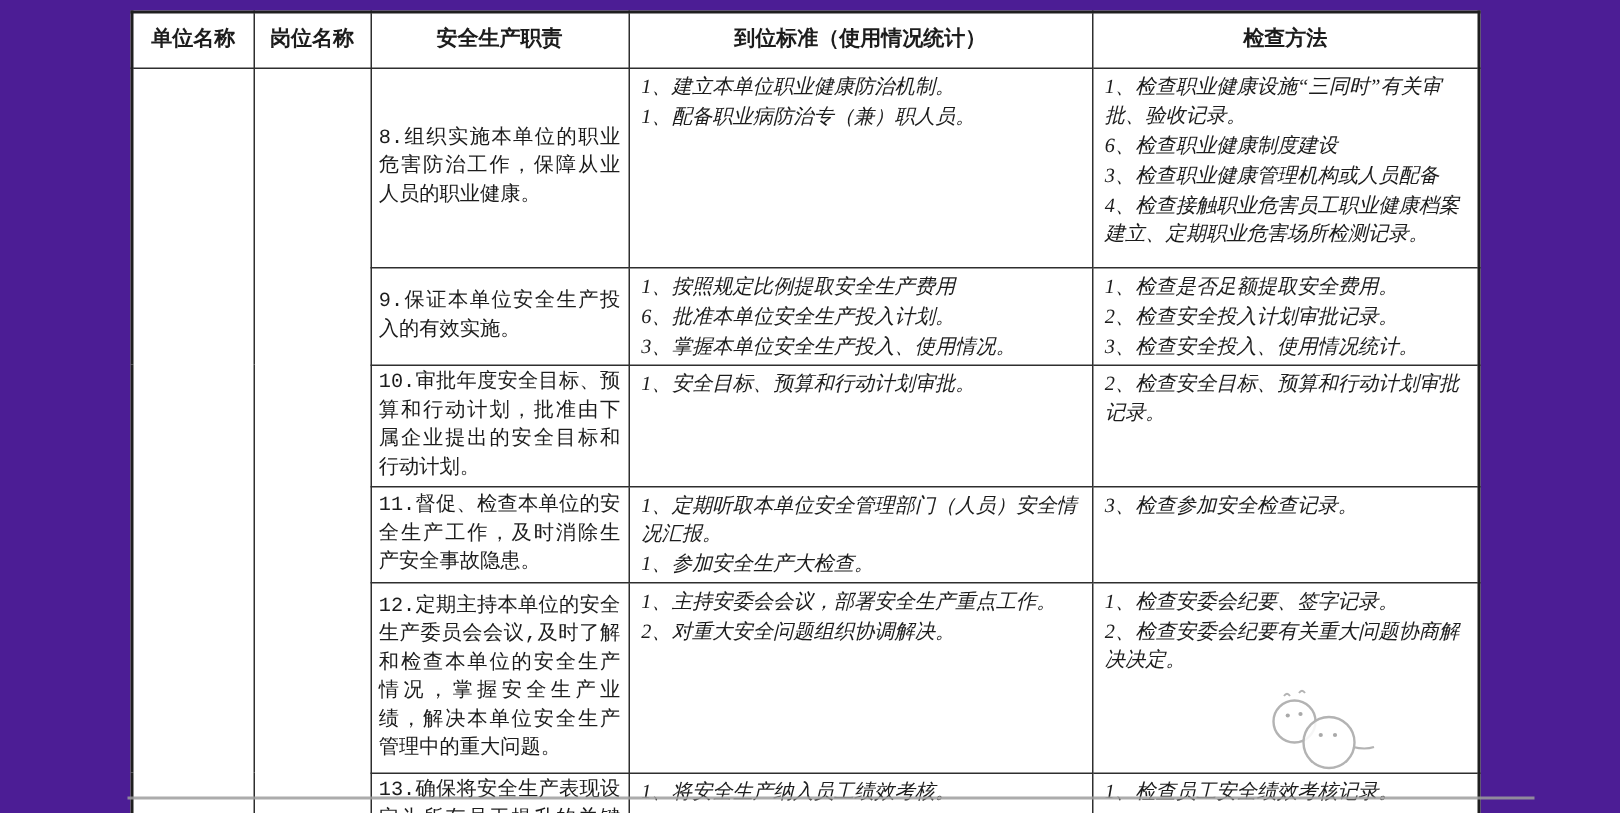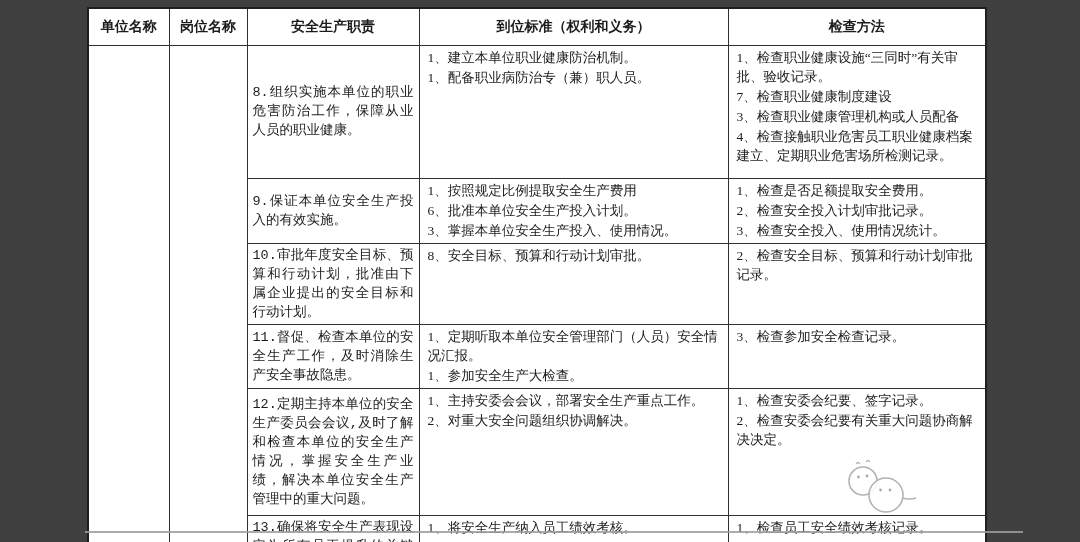--- a/index.html
+++ b/index.html
@@ -11,21 +11,21 @@
     width: 1080px;
     height: 542px;
     overflow: hidden;
     position: relative;
     font-family: "Liberation Serif", "DejaVu Serif", serif;
     color: #1c1c1c;
   }
   .page {
     position: absolute;
     inset: 0;
-    background: #404040;
+    background: #4c1d95;
   }
   table.doc-table {
     position: absolute;
     left: 87px;
     top: 7px;
     width: 898px;
     border-collapse: collapse;
     table-layout: fixed;
     border: 2px solid #1f1f1f;
     background: #ffffff;
@@ -63,21 +63,21 @@
     text-align: justify;
     font-family: Liberation Mono, monospace;
   }
   td.items-cell {
     vertical-align: top;
     padding: 2px 8px;
   }
   td.merged-empty {
     background: #ffffff;
   }
-  .item { margin: 0 0 1px 0; }
+  .item { margin: 0 0 1px 0; font-style: italic; }
 
   .watermark {
     position: absolute;
     left: 836px;
     top: 456px;
     width: 92px;
     height: 66px;
     pointer-events: none;
   }
   .bottom-edge-line {
@@ -101,57 +101,57 @@
         <col class="c-pos">
         <col class="c-duty">
         <col class="c-std">
         <col class="c-mtd">
     </colgroup>
     <thead>
       <tr class="hr">
         <th>单位名称</th>
         <th>岗位名称</th>
         <th>安全生产职责</th>
-        <th>到位标准（权利和义务）</th>
+        <th>到位标准（使用情况统计）</th>
         <th>检查方法</th>
       </tr>
     </thead>
     <tbody>
       <tr class="r0">
         <td class="merged-empty" rowspan="6"></td>
         <td class="merged-empty" rowspan="6"></td>
         <td class="duty-cell">8.组织实施本单位的职业危害防治工作，保障从业人员的职业健康。</td>
         <td class="items-cell">
           <div class="item">1、建立本单位职业健康防治机制。</div>
           <div class="item">1、配备职业病防治专（兼）职人员。</div>
         </td>
         <td class="items-cell">
           <div class="item">1、检查职业健康设施“三同时”有关审批、验收记录。</div>
-          <div class="item">7、检查职业健康制度建设</div>
+          <div class="item">6、检查职业健康制度建设</div>
           <div class="item">3、检查职业健康管理机构或人员配备</div>
           <div class="item">4、检查接触职业危害员工职业健康档案建立、定期职业危害场所检测记录。</div>
         </td>
       </tr>
       <tr class="r1">
         <td class="duty-cell">9.保证本单位安全生产投入的有效实施。</td>
         <td class="items-cell">
           <div class="item">1、按照规定比例提取安全生产费用</div>
           <div class="item">6、批准本单位安全生产投入计划。</div>
           <div class="item">3、掌握本单位安全生产投入、使用情况。</div>
         </td>
         <td class="items-cell">
           <div class="item">1、检查是否足额提取安全费用。</div>
           <div class="item">2、检查安全投入计划审批记录。</div>
           <div class="item">3、检查安全投入、使用情况统计。</div>
         </td>
       </tr>
       <tr class="r2">
         <td class="duty-cell">10.审批年度安全目标、预算和行动计划，批准由下属企业提出的安全目标和行动计划。</td>
         <td class="items-cell">
-          <div class="item">8、安全目标、预算和行动计划审批。</div>
+          <div class="item">1、安全目标、预算和行动计划审批。</div>
         </td>
         <td class="items-cell">
           <div class="item">2、检查安全目标、预算和行动计划审批记录。</div>
         </td>
       </tr>
       <tr class="r3">
         <td class="duty-cell">11.督促、检查本单位的安全生产工作，及时消除生产安全事故隐患。</td>
         <td class="items-cell">
           <div class="item">1、定期听取本单位安全管理部门（人员）安全情况汇报。</div>
           <div class="item">1、参加安全生产大检查。</div>

